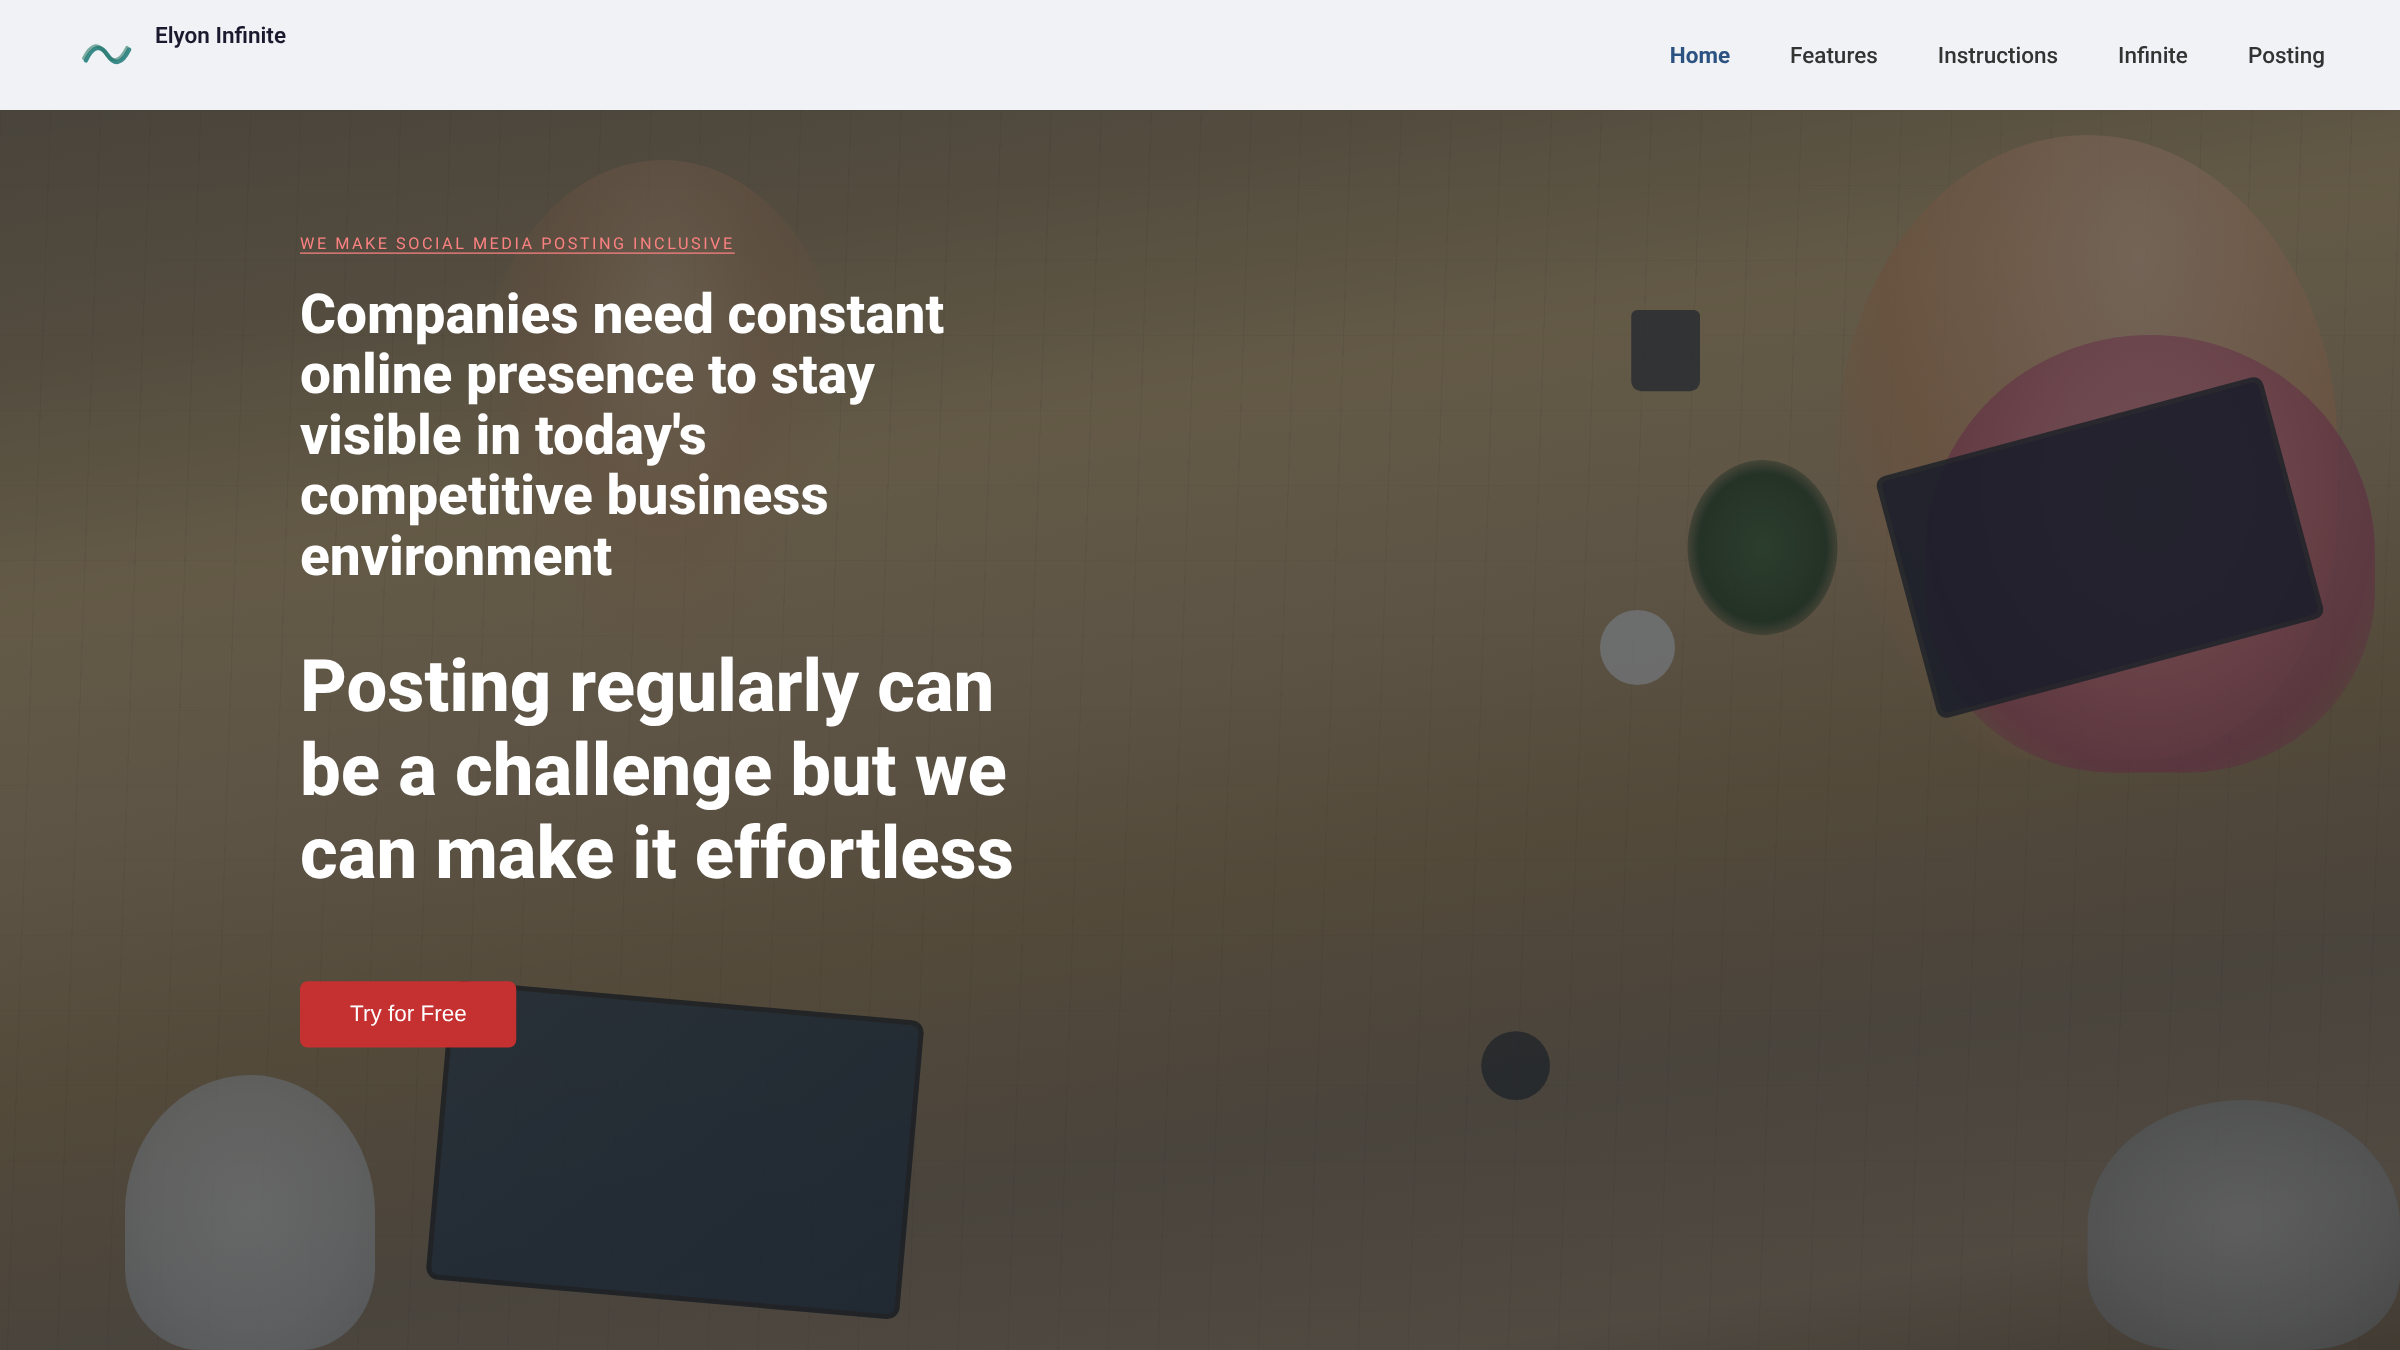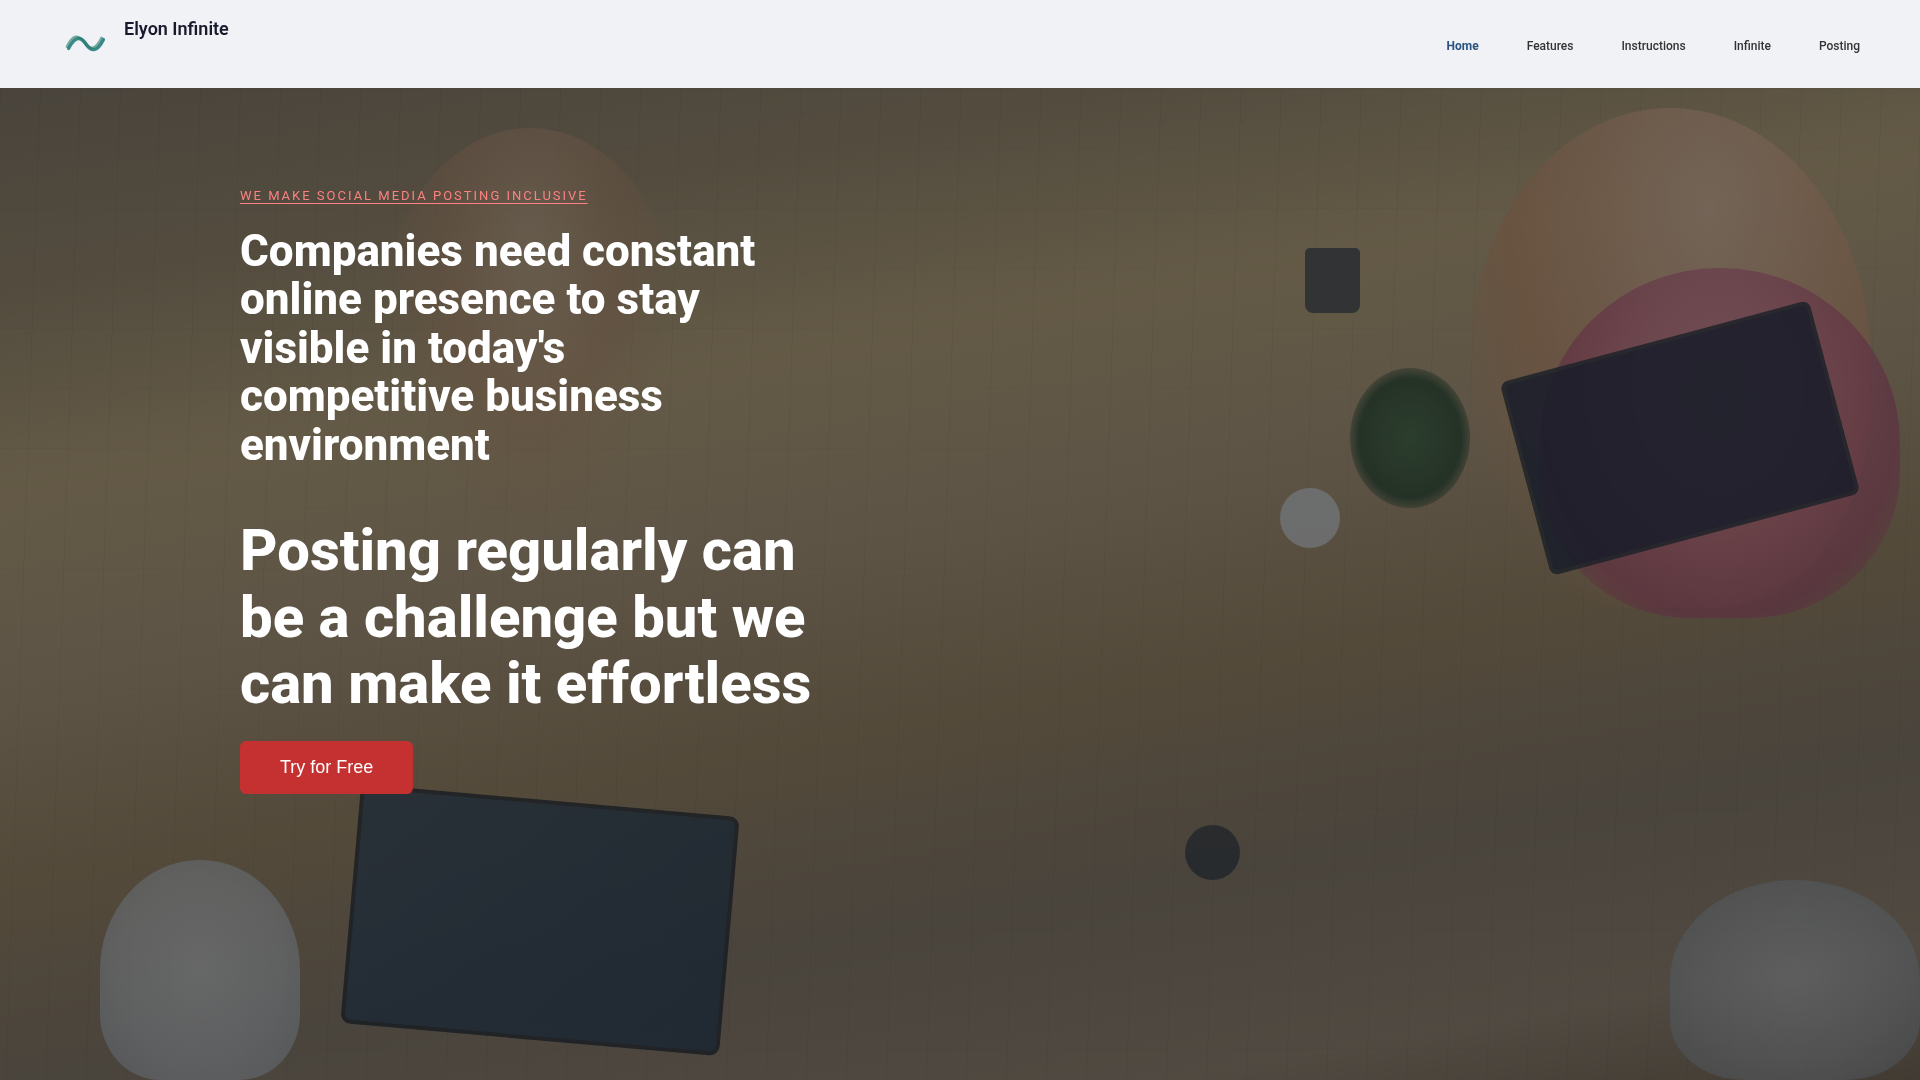--- a/index.html
+++ b/index.html
@@ -48,21 +48,21 @@
 
     .nav-links {
       display: flex;
       align-items: center;
       gap: 48px;
       list-style: none;
     }
 
     .nav-links a {
       text-decoration: none;
-      font-size: 12px;
+      font-size: 18px;
       color: #333;
       font-weight: 500;
     }
 
     .nav-links a.active {
       color: #2c5282;
       font-weight: 700;
     }
 
     
@@ -304,21 +304,21 @@
       max-width: 560px;
       margin-bottom: 48px;
     }
 
     .hero-subtext {
       font-size: 58px;
       font-weight: 800;
       color: #ffffff;
       line-height: 1.15;
       max-width: 600px;
-      margin-bottom: 24px;
+      margin-bottom: 68px;
     }
 
     .try-btn {
       display: inline-block;
       background: #c53030;
       color: #fff;
       font-size: 18px;
       font-weight: 400;
       padding: 16px 40px;
       border-radius: 6px;

